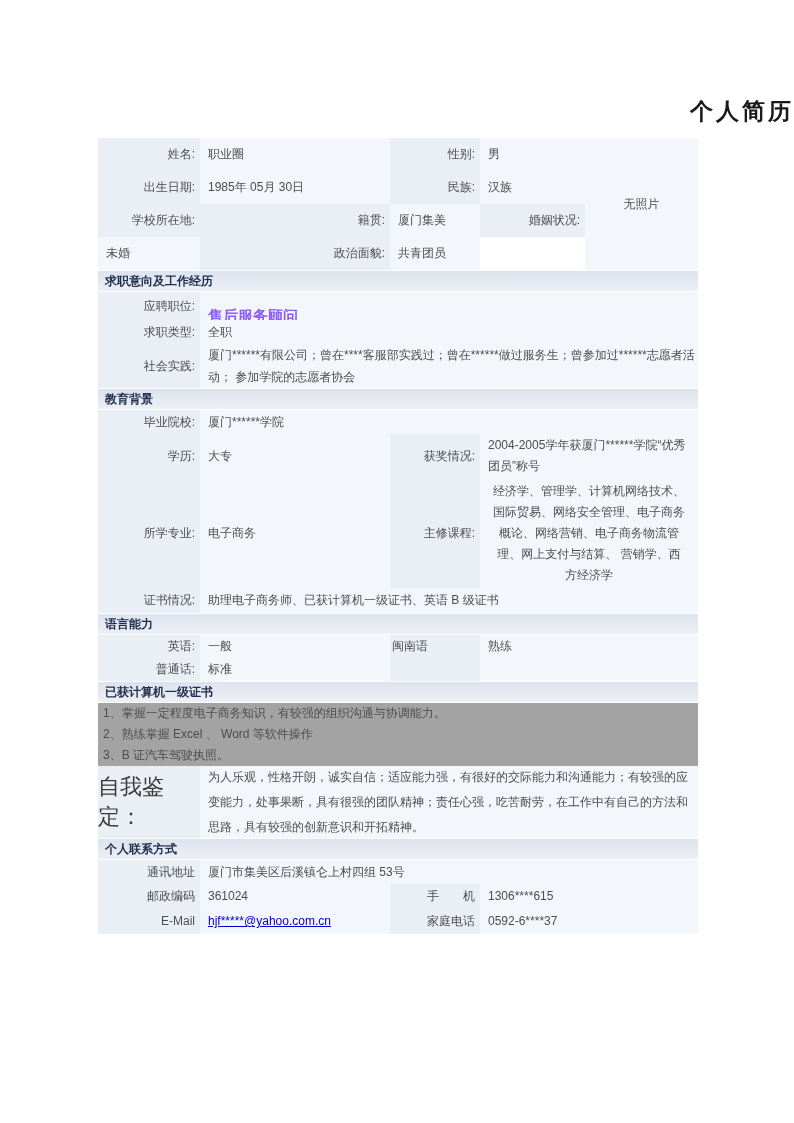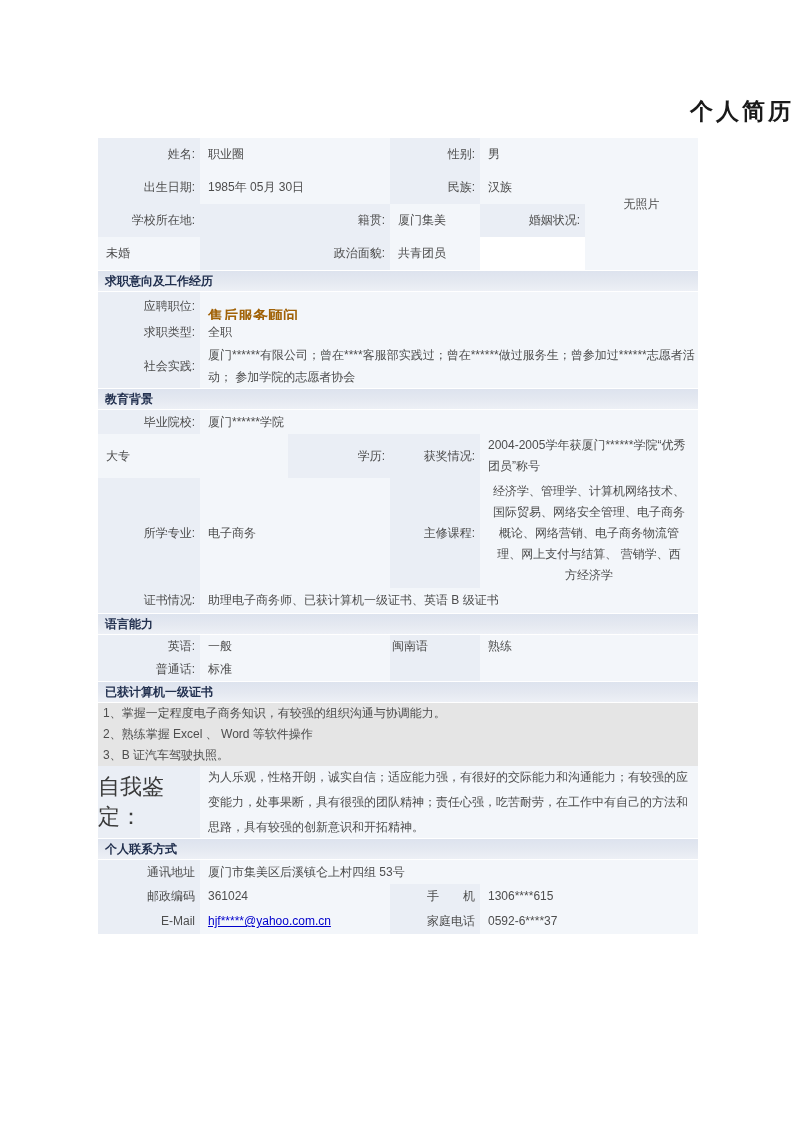--- a/index.html
+++ b/index.html
@@ -27,24 +27,24 @@
     background:linear-gradient(180deg,#dde3ee 0%,#e5e9f1 55%,#edf0f6 100%);
     color:#22304f; font-weight:bold; border-top:1px solid #ffffff; border-bottom:1px solid #ffffff; }
 
   .h28 { height:28px; } .h24 { height:24px; } .h25 { height:25px; } .h26 { height:26px; }
   .h44 { height:44px; } .h110 { height:110px; } .h23 { height:23px; } .h72 { height:72px; }
 
   .wrapval { line-height:22px; padding-top:0; }
   .award-val { line-height:21px; padding-right:4px; }
   .courses-val { justify-content:center; text-align:center; line-height:21px; padding:0 12px; }
 
-  .pos-link { color:#a16207; font-weight:bold; font-size:15px; text-decoration:underline; cursor:pointer;margin-top:20px; }
+  .pos-link { color:#8b5cf6; font-weight:bold; font-size:15px; text-decoration:underline; cursor:pointer;margin-top:20px; }
   .email-link { color:#0000cc; text-decoration:underline; cursor:pointer; }
 
-  .skill-line { height:21px; display:flex; align-items:center; padding-left:5px; background:#e5e5e5; }
+  .skill-line { height:21px; display:flex; align-items:center; padding-left:5px; background:#a3a3a3; }
 
   .self-lbl { font-size:22px; color:#3a3a3a; background:#eaeef5; justify-content:flex-end; padding-right:3px; }
   .self-val { background:#f3f6fa; line-height:25px; padding:4px 10px 4px 8px; display:flex; align-items:center; }
 </style>
 </head>
 <body>
 
 <div class="page">
 
   <div class="doc-title">个人简历</div>
@@ -93,22 +93,22 @@
     </div>
 
     <div class="sechdr">教育背景</div>
 
     <div class="row h24">
       <div class="cell c1 lbl h24">毕业院校:</div>
       <div class="cell cfull val h24">厦门******学院</div>
     </div>
 
     <div class="row h44">
+      <div class="cell c1 lbl h44">学历:</div>
       <div class="cell c2 val h44">大专</div>
-      <div class="cell c1 lbl h44">学历:</div>
       <div class="cell c3 lbl h44">获奖情况:</div>
       <div class="cell c45 val h44 award-val">2004-2005学年获厦门******学院“优秀团员”称号</div>
     </div>
 
     <div class="row h110">
       <div class="cell c1 lbl h110">所学专业:</div>
       <div class="cell c2 val h110">电子商务</div>
       <div class="cell c3 lbl h110">主修课程:</div>
       <div class="cell c45 val h110 courses-val">经济学、管理学、计算机网络技术、国际贸易、网络安全管理、电子商务概论、网络营销、电子商务物流管理、网上支付与结算、 营销学、西方经济学</div>
     </div>

